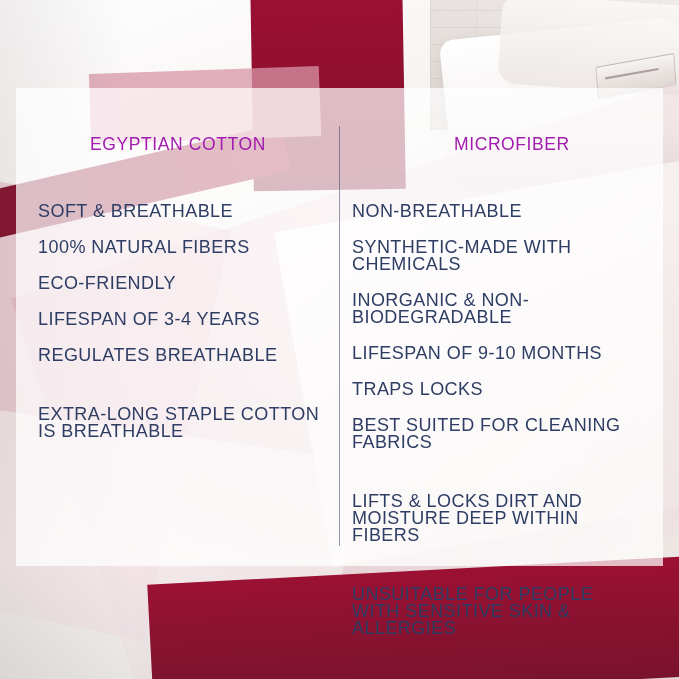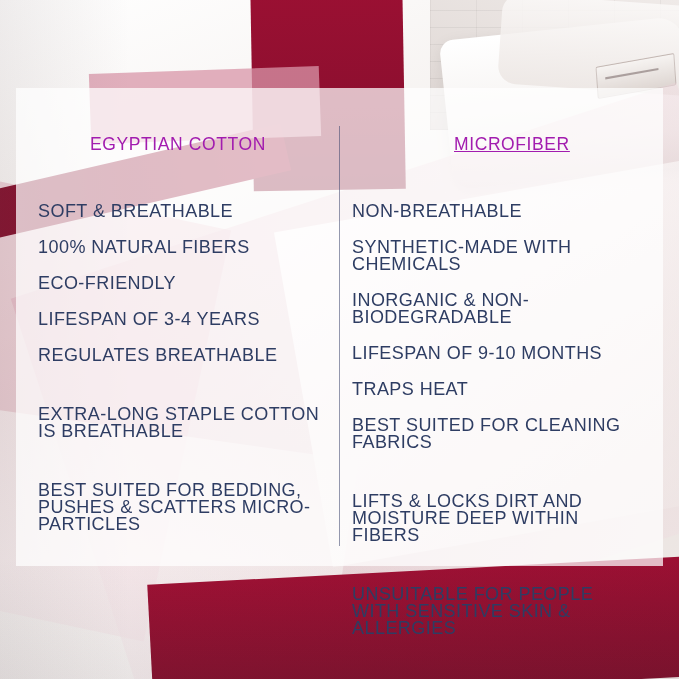--- a/index.html
+++ b/index.html
@@ -159,21 +159,21 @@
 
   .col-title {
     font-size: 17.5px;
     letter-spacing: 0.6px;
     color: #a21caf;
     font-weight: 400;
     margin: 46px 0 0 0;
     white-space: nowrap;
   }
   .col-left .col-title { margin-left: 52px; }
-  .col-right .col-title { margin-left: 102px; text-decoration: underline; }
+  .col-right .col-title { margin-left: 102px; }
 
   .items {
     margin-top: 48px;
     list-style: none;
     padding: 0;
   }
   .item {
     font-size: 18px;
     line-height: 17px;
     letter-spacing: 0.45px;
@@ -215,32 +215,31 @@
 
     <div class="col col-left">
       <div class="col-title">EGYPTIAN COTTON</div>
       <ul class="items">
         <li class="item">SOFT &amp; BREATHABLE</li>
         <li class="item">100% NATURAL FIBERS</li>
         <li class="item">ECO-FRIENDLY</li>
         <li class="item">LIFESPAN OF 3-4 YEARS</li>
         <li class="item">REGULATES BREATHABLE</li>
         <li class="item two-line">EXTRA-LONG STAPLE COTTON IS BREATHABLE</li>
-        <li class="item two-line">BEST SUITED FOR BEDDING, PUSHES &amp; SCATTERS MICRO-PARTICLES</li>
       </ul>
     </div>
 
     <div class="col col-right">
       <div class="col-title">MICROFIBER</div>
       <ul class="items">
         <li class="item">NON-BREATHABLE</li>
         <li class="item">SYNTHETIC-MADE WITH CHEMICALS</li>
         <li class="item">INORGANIC &amp; NON-BIODEGRADABLE</li>
         <li class="item">LIFESPAN OF 9-10 MONTHS</li>
-        <li class="item">TRAPS HEAT</li>
+        <li class="item">TRAPS LOCKS</li>
         <li class="item">BEST SUITED FOR CLEANING FABRICS</li>
         <li class="item two-line">LIFTS &amp; LOCKS DIRT AND MOISTURE DEEP WITHIN FIBERS</li>
         <li class="item two-line">UNSUITABLE FOR PEOPLE WITH SENSITIVE SKIN &amp; ALLERGIES</li>
       </ul>
     </div>
   </div>
 
 </div>
 
 </body></html>

